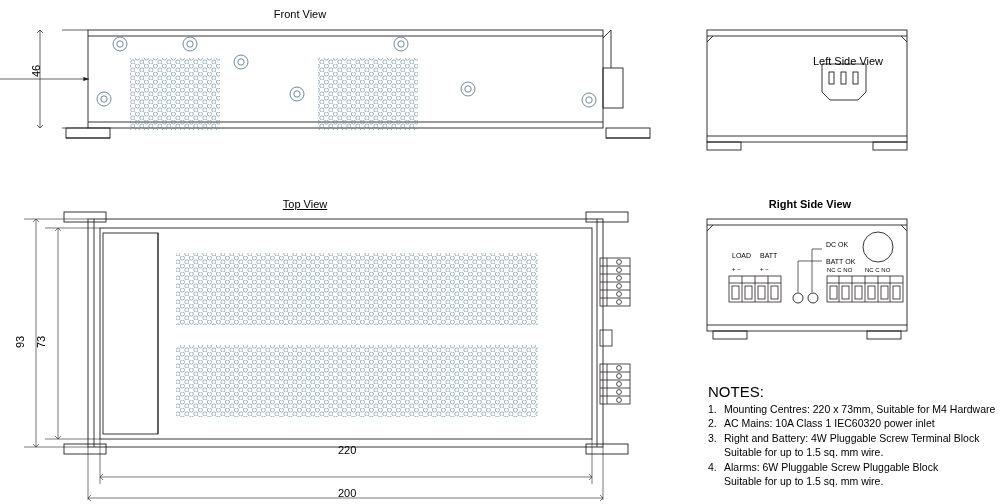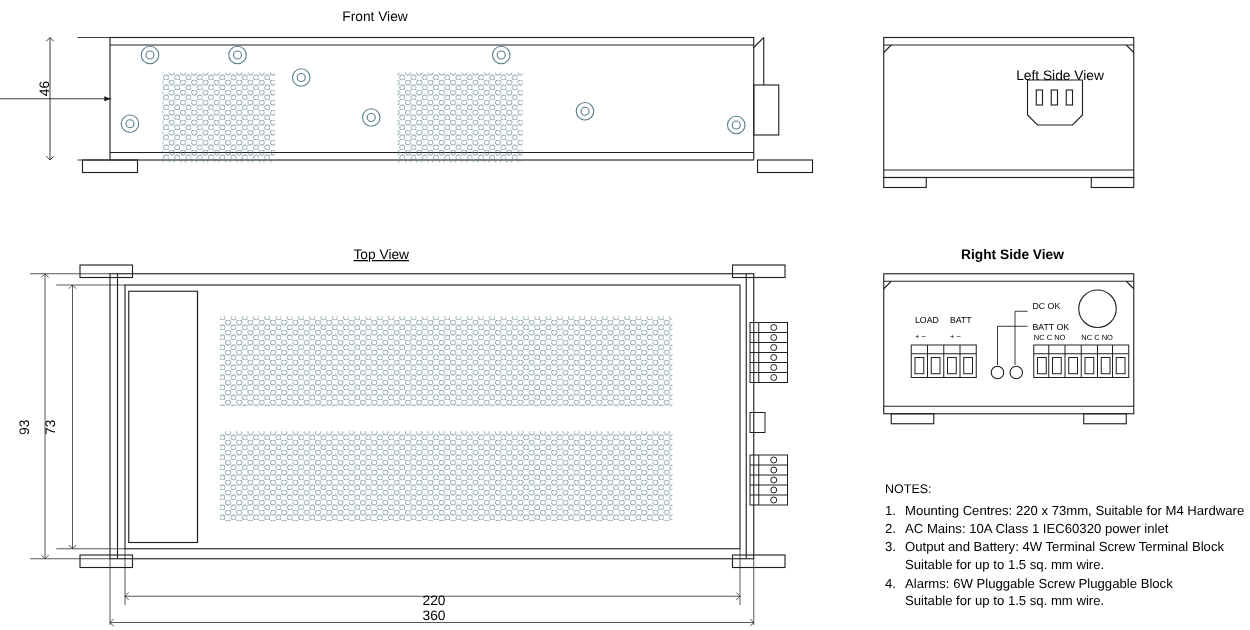--- a/index.html
+++ b/index.html
@@ -37,21 +37,21 @@
     position: absolute;
     left: 708px;
     top: 385px;
     width: 292px;
     font-size: 10.5px;
     line-height: 14.5px;
     color: #000;
   }
   .notes-title {
     margin: 0 0 2px 0;
-    font-size: 10px;
+    font-size: 15px;
   }
   .note-row {
     display: flex;
     margin-bottom: 0px;
   }
   .note-num {
     width: 16px;
     flex: 0 0 16px;
     text-align: left;
   }
@@ -79,22 +79,22 @@
 <div class="stage">
 
   <div class="view-title" style="left:240px; top:8px; width:120px;">Front View</div>
   <div class="view-title" style="left:788px; top:8px; width:120px;margin-top:47px;">Left Side View</div>
   <div class="view-title" style="left:245px; top:198px; width:120px;text-decoration:underline;">Top View</div>
   <div class="view-title" style="left:750px; top:198px; width:120px;font-weight:bold;">Right Side View</div>
 
   <div class="dim-label" style="left:30px; top:77px; transform: rotate(-90deg); transform-origin: left top;">46</div>
   <div class="dim-label" style="left:14px; top:348px; transform: rotate(-90deg); transform-origin: left top;">93</div>
   <div class="dim-label" style="left:35px; top:348px; transform: rotate(-90deg); transform-origin: left top;">73</div>
-  <div class="dim-label" style="left:338px; top:475px;">220</div>
-  <div class="dim-label" style="left:338px; top:487px;">360</div>
+  <div class="dim-label" style="left:338px; top:444px;">220</div>
+  <div class="dim-label" style="left:338px; top:487px;">200</div>
 
   <svg width="1000" height="504" viewBox="0 0 1000 504">
     <defs>
 
       <pattern id="holes" x="0" y="0" width="9" height="8" patternUnits="userSpaceOnUse">
         <circle cx="2.4" cy="2" r="2.1" fill="none" stroke="#5b7f8f" stroke-width="0.6"></circle>
         <circle cx="6.9" cy="6" r="2.1" fill="none" stroke="#5b7f8f" stroke-width="0.6"></circle>
       </pattern>
       <pattern id="holes2" x="0" y="0" width="9" height="8" patternUnits="userSpaceOnUse">
         <circle cx="2.4" cy="2" r="2.1" fill="none" stroke="#5b7f8f" stroke-width="0.6"></circle>
@@ -328,21 +328,21 @@
       <span class="note-text">Mounting Centres: 220 x 73mm, Suitable for M4 Hardware</span>
     </div>
 
     <div class="note-row">
       <span class="note-num">2.</span>
       <span class="note-text">AC Mains:  10A Class 1 IEC60320 power inlet</span>
     </div>
 
     <div class="note-row">
       <span class="note-num">3.</span>
-      <span class="note-text">Output and Battery:  4W Terminal Screw Terminal Block</span>
+      <span class="note-text">Right and Battery:  4W Pluggable Screw Terminal Block</span>
     </div>
     <div class="note-sub">Suitable for up to 1.5 sq. mm wire.</div>
 
     <div class="note-row">
       <span class="note-num">4.</span>
       <span class="note-text">Alarms:  6W Pluggable Screw Pluggable Block</span>
     </div>
     <div class="note-sub">Suitable for up to 1.5 sq. mm wire.</div>
   </div>
 

